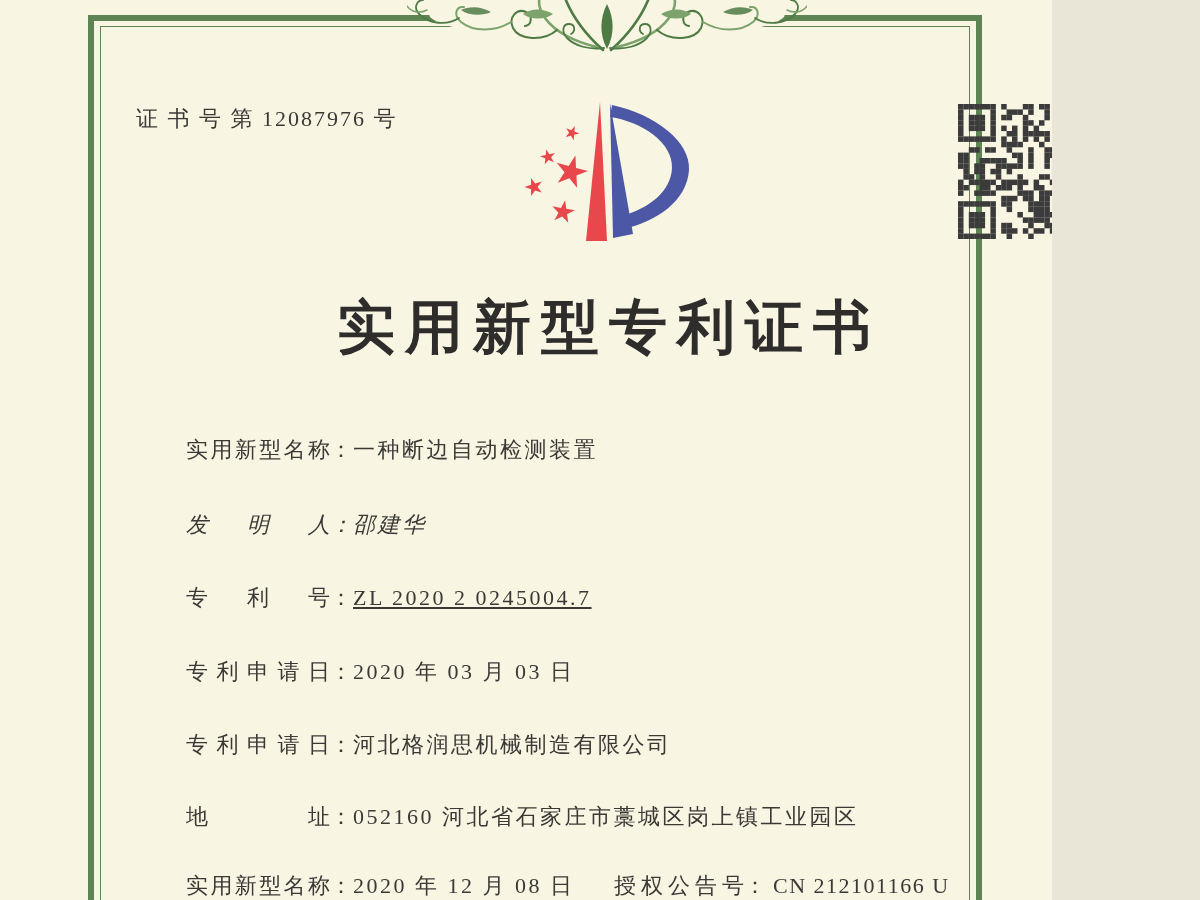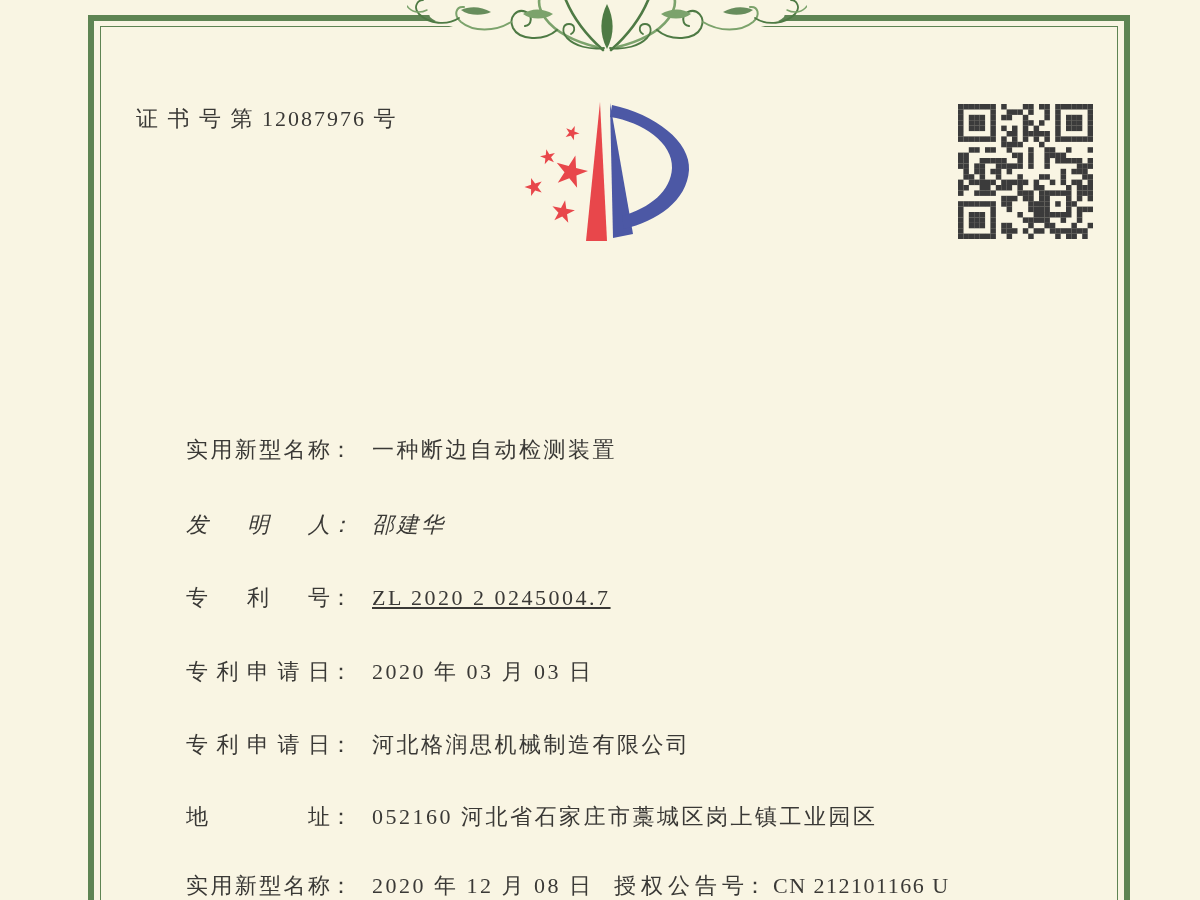--- a/index.html
+++ b/index.html
@@ -1,33 +1,33 @@
 <!DOCTYPE html>
 <html style="--paper: #f9f5e3; --frame-green: #5e8453; --ornament-green-dark: #4e7a44; --ornament-green-light: #7ca36c; --text: #3a3936; --title-text: #2e2d2b; --logo-red: #e8474b; --logo-blue: #4c58a5; --qr-dark: #3b3b3b;"><head>
 <meta charset="utf-8">
 <style>
   html,body{margin:0;padding:0;background:#e9e6d8;}
   .page{
-    position:relative;width:1200px;height:900px;overflow:hidden;
+    position:relative;width:1052px;height:900px;overflow:hidden;
     background:var(--paper,#f9f5e3);
     font-family:"Liberation Serif","DejaVu Serif",serif;
   }
   
   .frame-outer{position:absolute;inset:15px 70px -40px 88px;border:6px solid var(--frame-green,#5e8453);}
   .frame-inner{position:absolute;inset:26px 82px -40px 100px;border:1.5px solid var(--frame-green,#5e8453);}
   .cert-no{position:absolute;left:136px;top:104px;font-size:22px;letter-spacing:2px;color:var(--text,#3a3936);white-space:nowrap;}
   .title{position:absolute;left:88px;top:289px;width:1042px;text-align:center;font-size:58px;font-weight:600;
          letter-spacing:10px;color:var(--title-text,#2e2d2b);white-space:nowrap;}
   .logo{position:absolute;left:505px;top:88px;width:210px;height:170px;}
   .qr{position:absolute;left:958px;top:104px;width:135px;height:135px;}
   .ornament{position:absolute;left:407px;top:0;width:400px;height:52px;}
   .frow{position:absolute;left:154px;font-size:22px;color:var(--text,#3a3936);white-space:nowrap;width:990px;}
   .flabel{display:inline-block;width:144px;text-align:justify;text-align-last:justify;margin-left:32px;}
   .fcolon{display:inline-block;}
-  .fvalue{margin-left:20px;letter-spacing:2.5px;}
+  .fvalue{margin-left:1px;letter-spacing:2.5px;}
   .fgroup2{position:absolute;left:460px;top:0;}
   .flabel2{display:inline-block;width:130px;text-align:justify;text-align-last:justify;}
   .fvalue2{margin-left:7px;letter-spacing:1.5px;}
 </style>
 </head>
 <body>
 
 <div class="page">
 
   <div class="frame-outer"></div>
@@ -393,20 +393,21 @@
         <rect x="124.20" y="124.20" width="5.50" height="5.50"></rect>
         <rect x="48.60" y="129.60" width="5.50" height="5.50"></rect>
         <rect x="70.20" y="129.60" width="5.50" height="5.50"></rect>
         <rect x="97.20" y="129.60" width="5.50" height="5.50"></rect>
         <rect x="108.00" y="129.60" width="5.50" height="5.50"></rect>
         <rect x="113.40" y="129.60" width="5.50" height="5.50"></rect>
         <rect x="124.20" y="129.60" width="5.50" height="5.50"></rect>
       </g>
     </svg>
 
+  <div class="title">实用新型专利证书</div>
 
   <div id="fields">
       <div class="frow" style="top: 435px;"><span class="flabel">实用新型名称</span><span class="fcolon">：</span><span class="fvalue">一种断边自动检测装置</span></div>
       <div class="frow" style="top: 510px; font-style: italic;"><span class="flabel">发明人</span><span class="fcolon">：</span><span class="fvalue">邵建华</span></div>
       <div class="frow" style="top: 583px; text-decoration: underline;"><span class="flabel">专利号</span><span class="fcolon">：</span><span class="fvalue">ZL 2020 2 0245004.7</span></div>
       <div class="frow" style="top: 657px;"><span class="flabel">专利申请日</span><span class="fcolon">：</span><span class="fvalue">2020 年 03 月 03 日</span></div>
       <div class="frow" style="top: 730px;"><span class="flabel">专利申请日</span><span class="fcolon">：</span><span class="fvalue">河北格润思机械制造有限公司</span></div>
       <div class="frow" style="top: 802px;"><span class="flabel">地址</span><span class="fcolon">：</span><span class="fvalue">052160 河北省石家庄市藁城区岗上镇工业园区</span></div>
       <div class="frow" style="top: 871px;"><span class="flabel">实用新型名称</span><span class="fcolon">：</span><span class="fvalue">2020 年 12 月 08 日</span><span class="fgroup2"><span class="flabel2">授权公告号</span><span class="fcolon fcolon2">：</span><span class="fvalue2">CN 212101166 U</span></span></div>
     </div>

